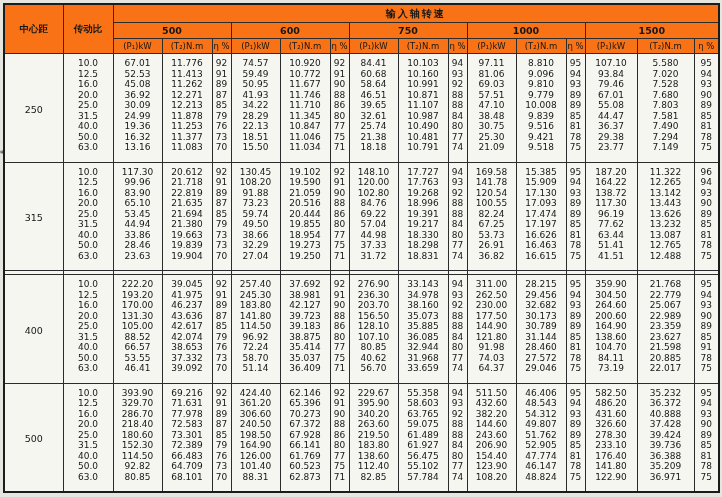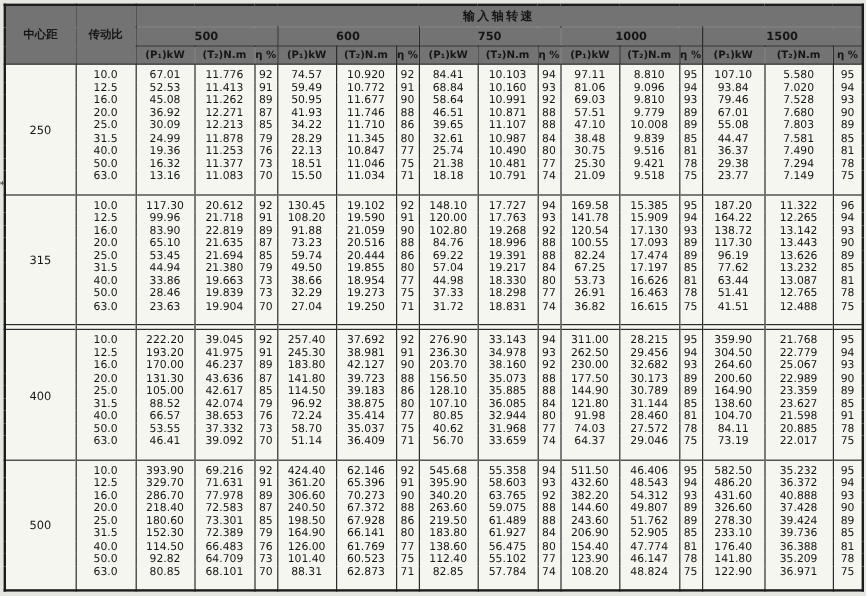--- a/index.html
+++ b/index.html
@@ -20,24 +20,24 @@
     border:2px solid #1c1c1c;
   }
   th, td {
     border:1px solid #2c2c2c;
     text-align:center;
     vertical-align:middle;
     padding:0;
     overflow:hidden;
     white-space:nowrap;
   }
-  thead th { font-weight:bold; background:#737373;margin-top:34px; }
+  thead th { font-weight:bold; background:#f97316;margin-top:34px; }
   .h-speedlabel { height:17px; font-size:10px; letter-spacing:2px; }
   .h-speed     { height:15px; font-size:9.5px; font-weight:bold; }
-  .h-sub       { height:14px; font-size:8.5px; font-weight:bold; }
+  .h-sub       { height:14px; font-size:8.5px; font-weight:normal; }
   .h-cd, .h-ratio { font-size:9.5px; }
   tbody { border-top:1px solid #2c2c2c; border-bottom:1px solid #2c2c2c; }
   tbody td {
     border-top:none; border-bottom:none;
     font-size:9px; line-height:10.5px;
   }
   tbody tr:first-child td { padding-top:4px; }
   tbody tr:last-child td { padding-bottom:9px; }
   td.cd { font-size:9.5px; }
   tbody.gap td { height:3px; padding:0 !important; }
@@ -126,21 +126,21 @@
           <td class="eta">95</td>
         </tr>
         <tr>
           <td class="ratio">12.5</td>
           <td class="p">52.53</td>
           <td class="t">11.413</td>
           <td class="eta">91</td>
           <td class="p">59.49</td>
           <td class="t">10.772</td>
           <td class="eta">91</td>
-          <td class="p">68.84</td>
+          <td class="p">60.68</td>
           <td class="t">10.160</td>
           <td class="eta">93</td>
           <td class="p">81.06</td>
           <td class="t">9.096</td>
           <td class="eta">94</td>
           <td class="p">93.84</td>
           <td class="t">7.020</td>
           <td class="eta">94</td>
         </tr>
         <tr>
@@ -624,21 +624,21 @@
       <tbody>
         <tr>
           <td class="cd" rowspan="9">500</td>
           <td class="ratio">10.0</td>
           <td class="p">393.90</td>
           <td class="t">69.216</td>
           <td class="eta">92</td>
           <td class="p">424.40</td>
           <td class="t">62.146</td>
           <td class="eta">92</td>
-          <td class="p">545.68</td>
+          <td class="p">229.67</td>
           <td class="t">55.358</td>
           <td class="eta">94</td>
           <td class="p">511.50</td>
           <td class="t">46.406</td>
           <td class="eta">95</td>
           <td class="p">582.50</td>
           <td class="t">35.232</td>
           <td class="eta">95</td>
         </tr>
         <tr>

